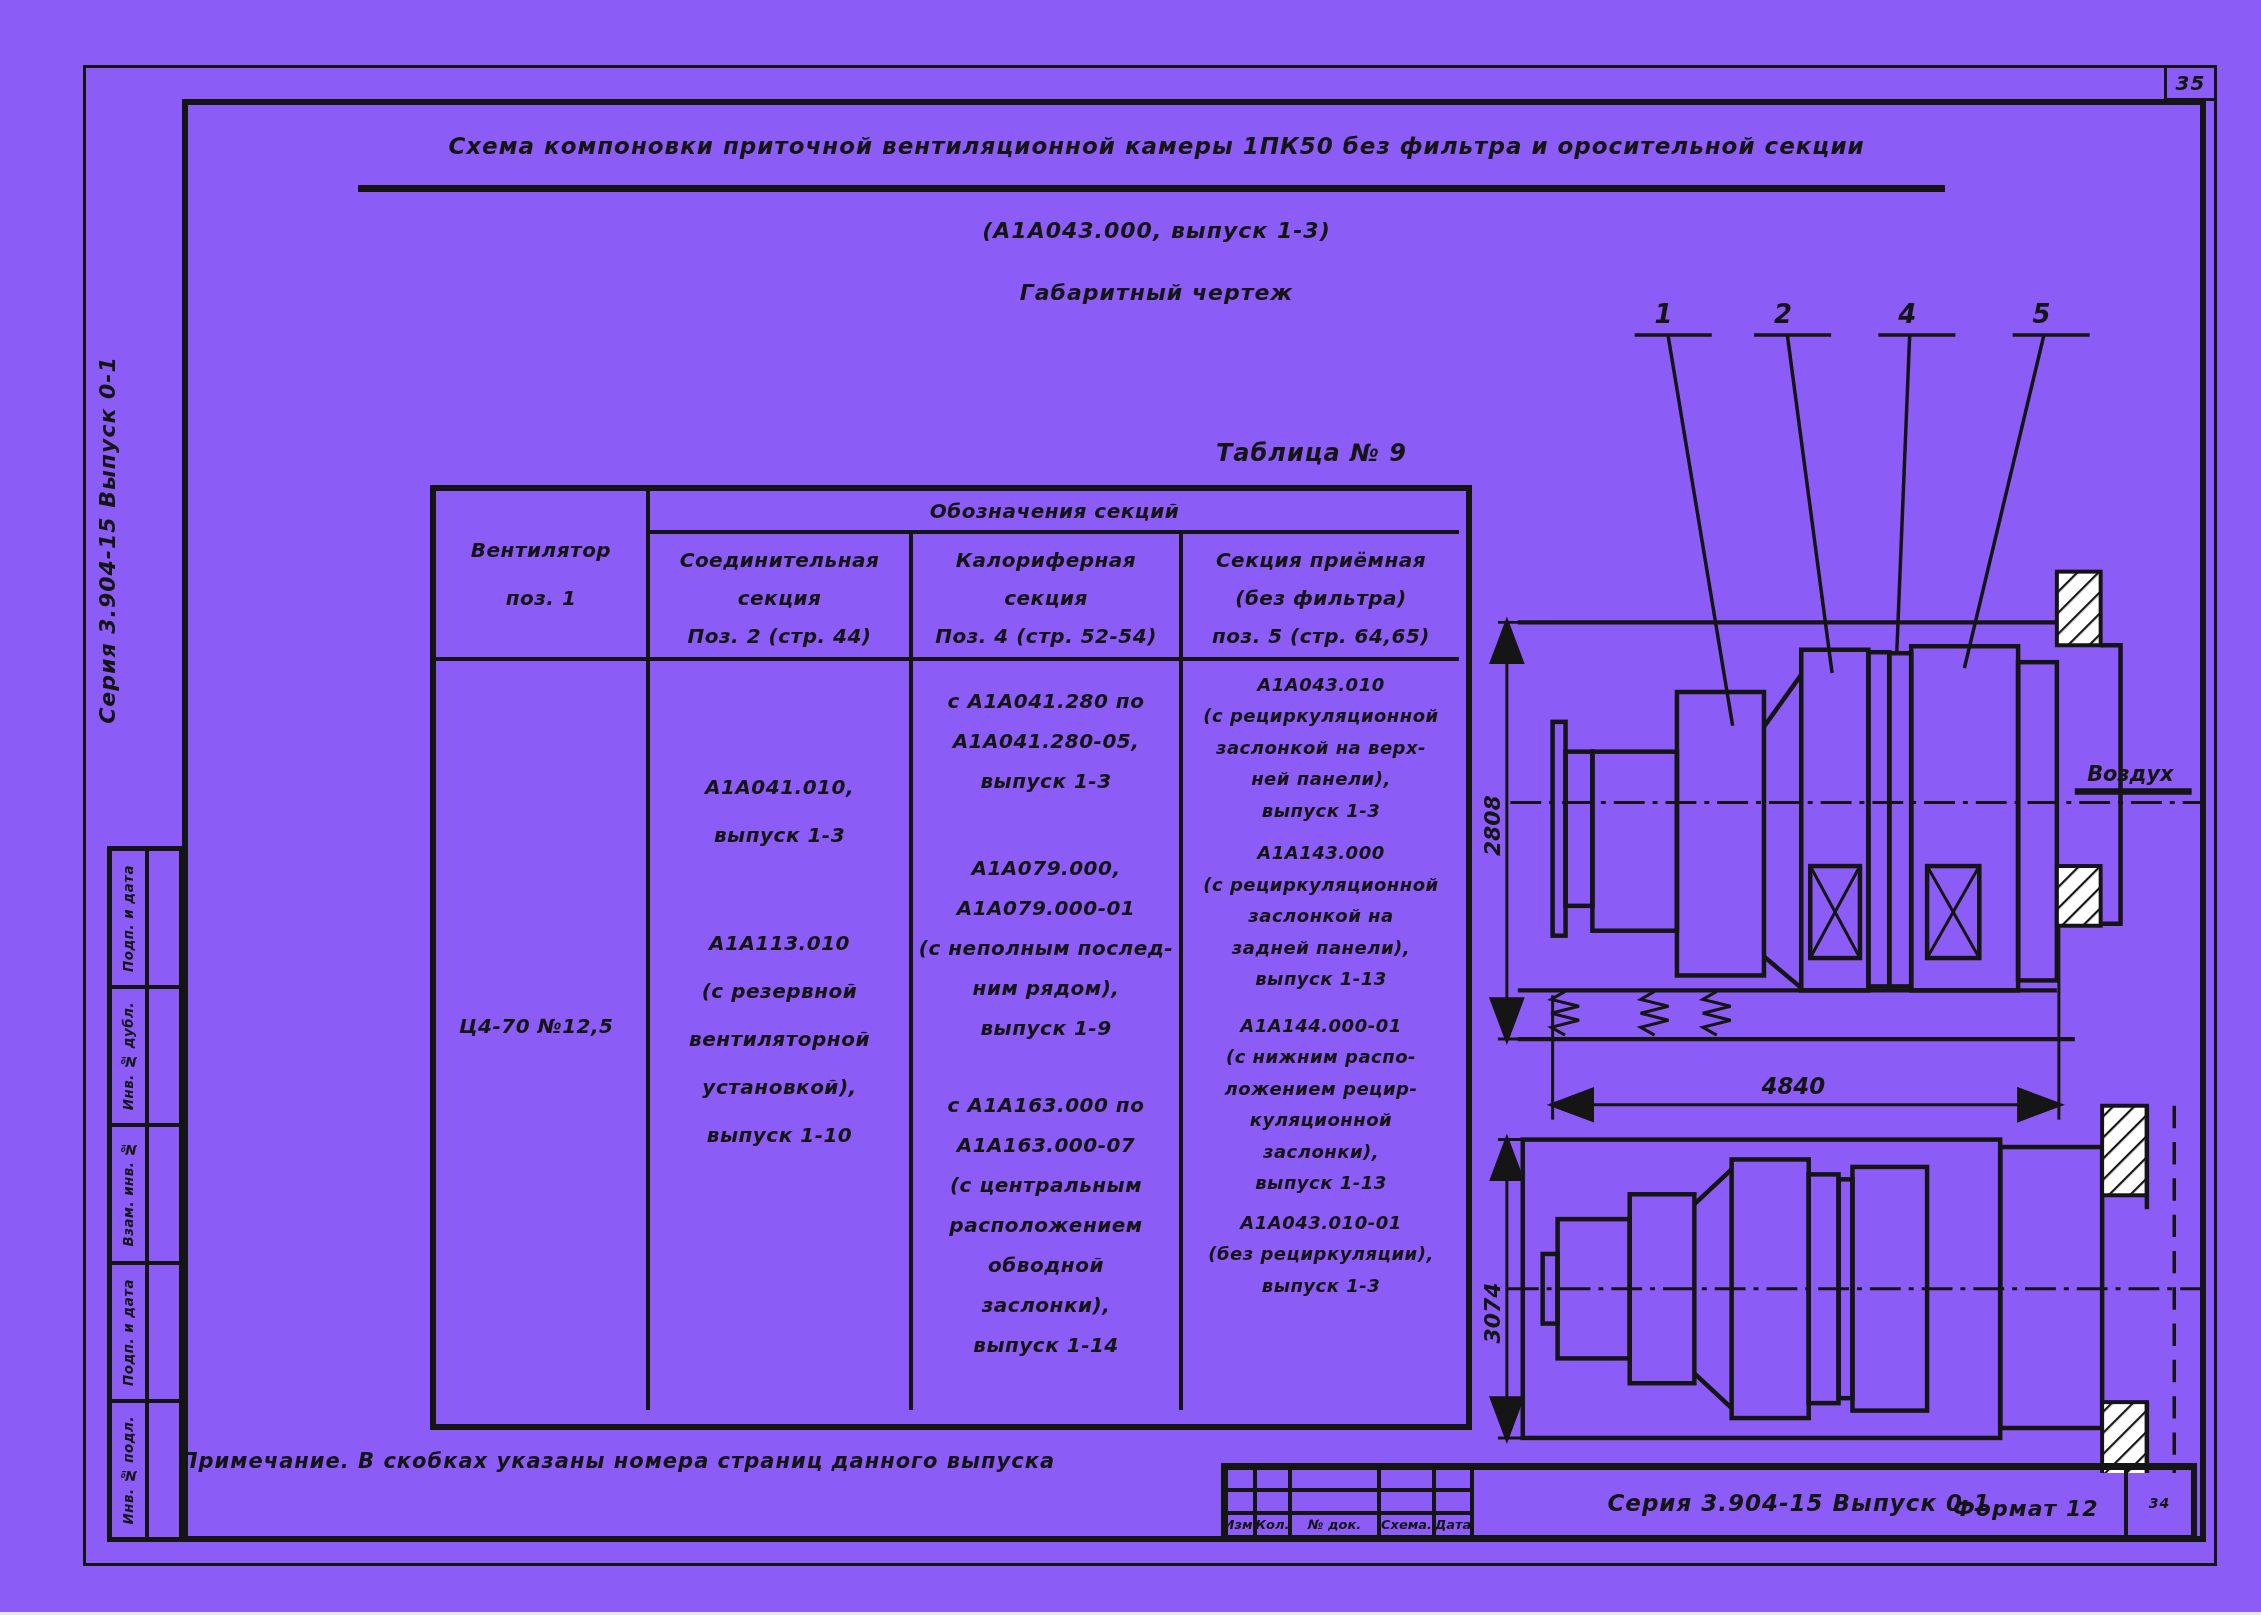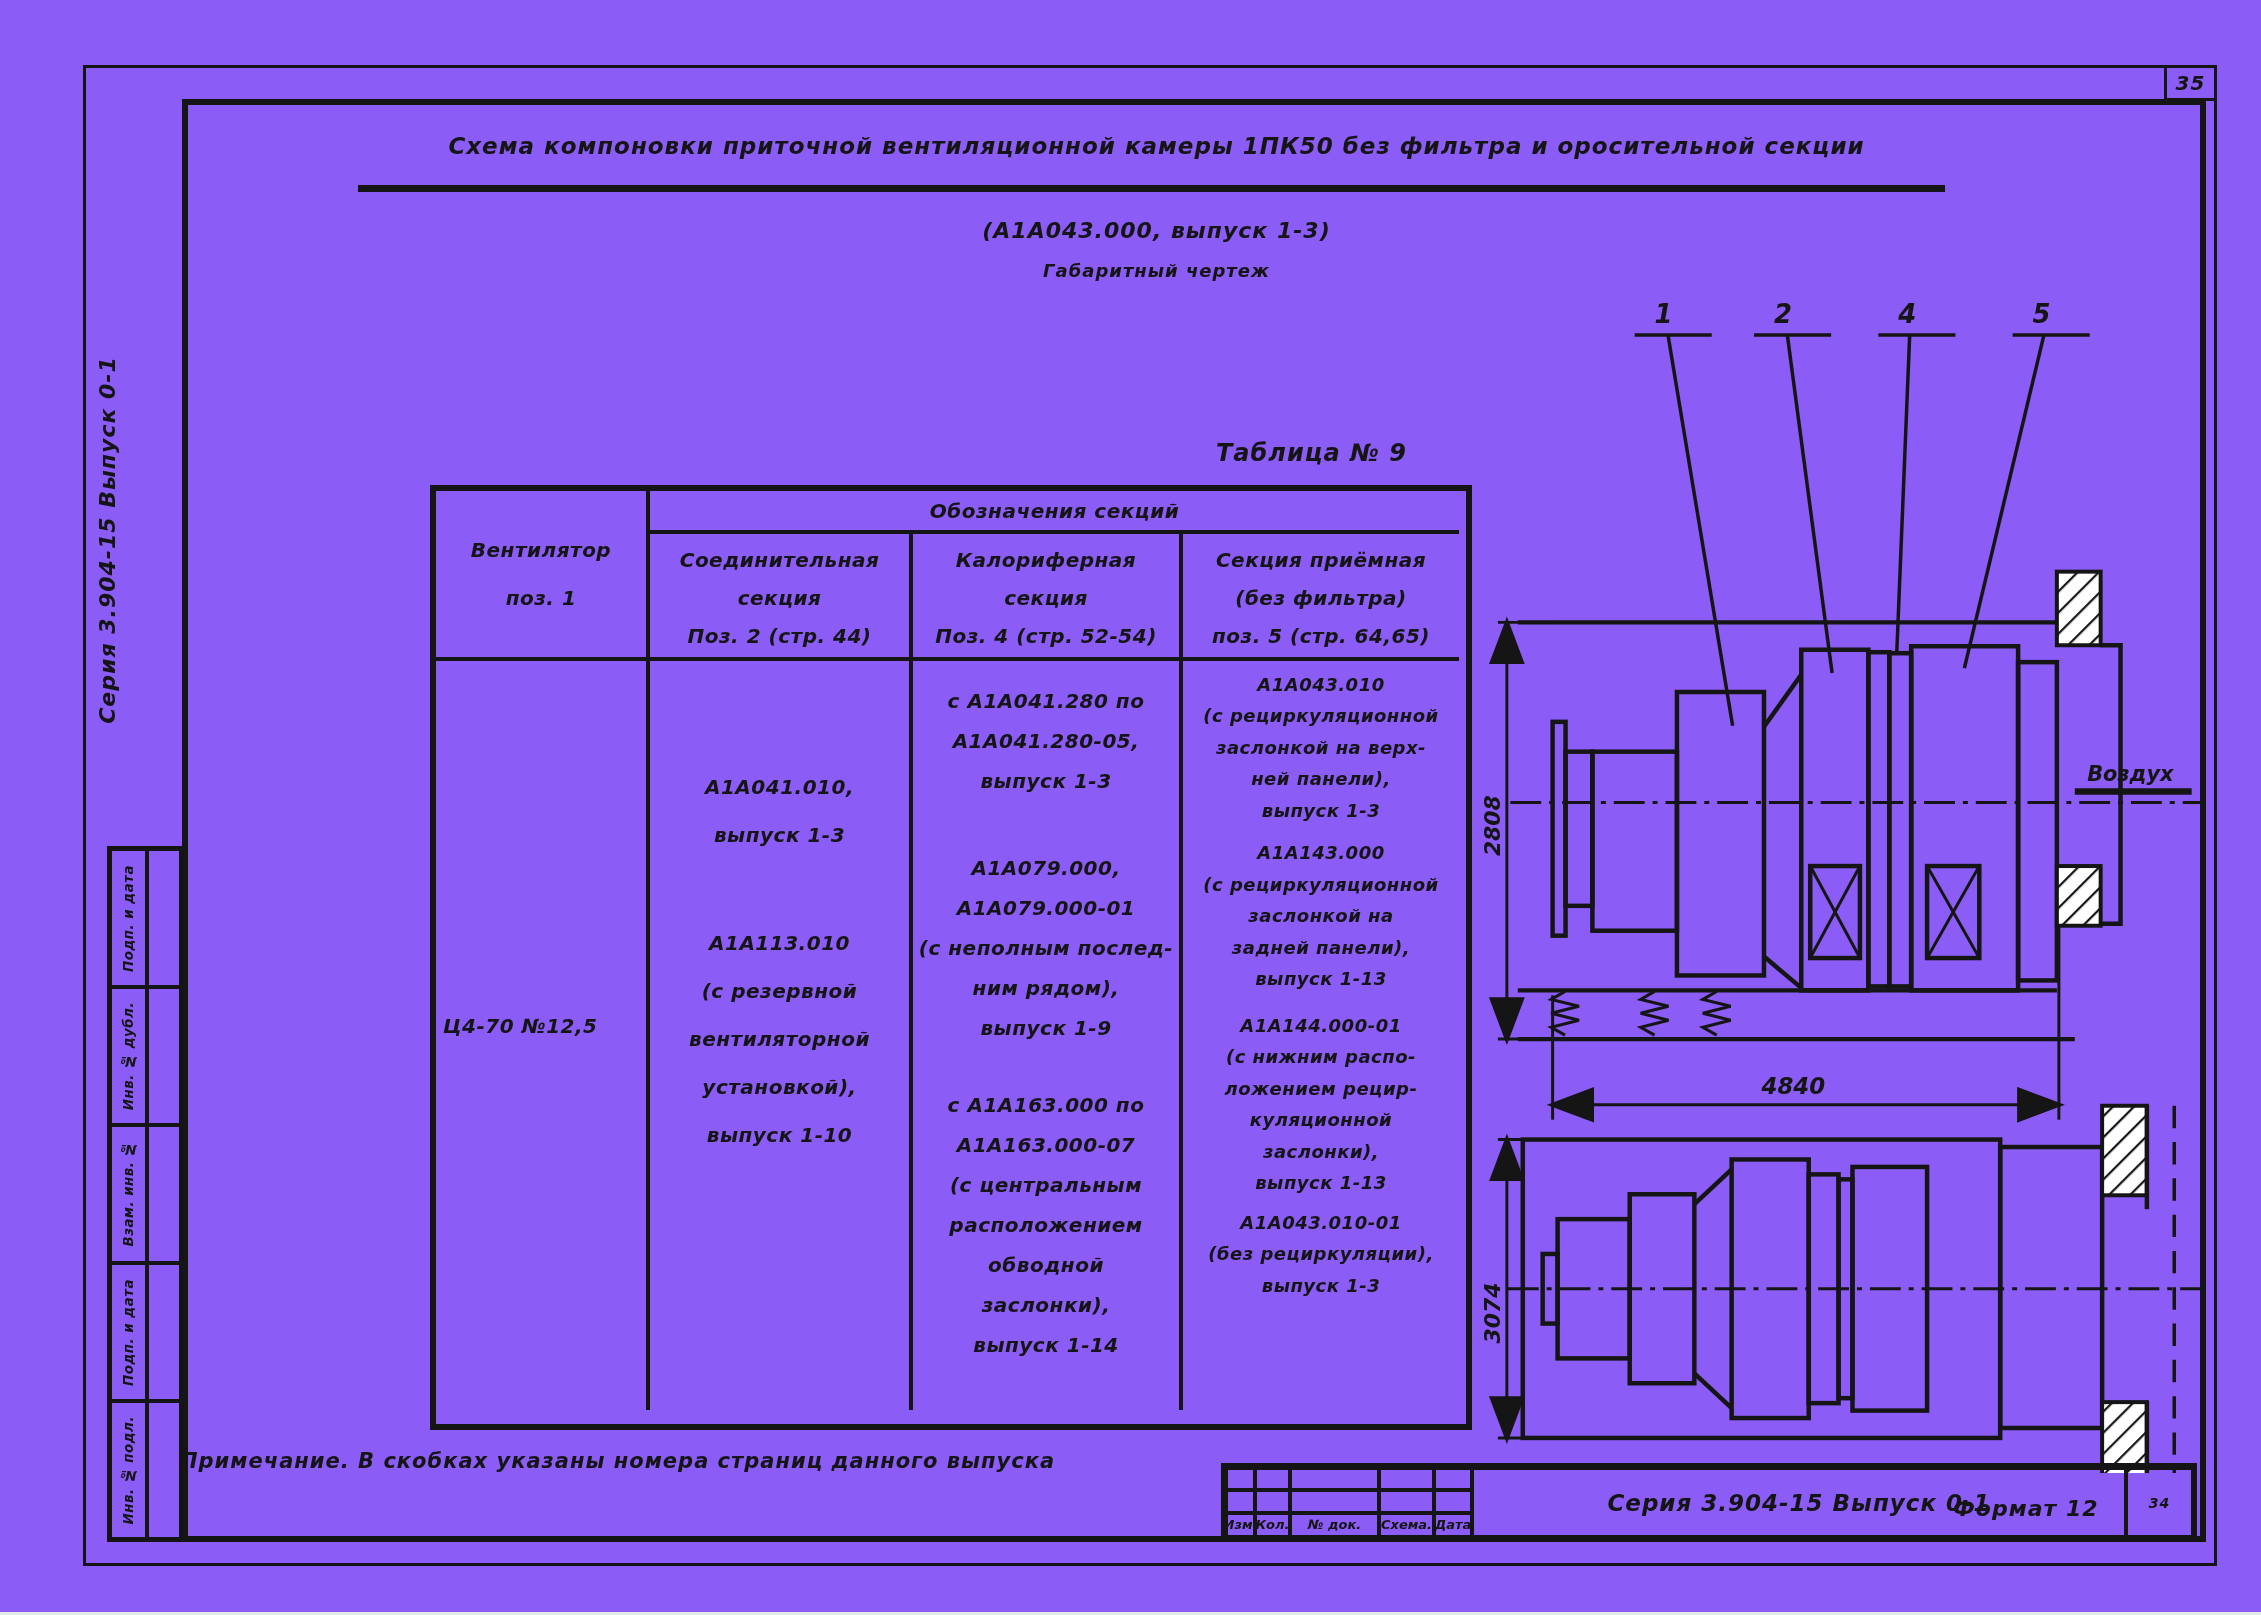--- a/index.html
+++ b/index.html
@@ -20,21 +20,21 @@
   #stamp-col{left:107px;top:846px;width:75px;height:696px;display:grid;
              grid-template-columns:37px 37px;grid-template-rows:repeat(5,1fr);border:3px solid #151515;box-sizing:border-box;}
   #stamp-col .lbl{border:2px solid #151515;display:flex;align-items:center;justify-content:center;overflow:hidden;}
   #stamp-col .blank{border:2px solid #151515;}
   #stamp-col .lbl span{writing-mode:vertical-rl;transform:rotate(180deg);font-size:13.4px;font-style:italic;
                        font-weight:bold;letter-spacing:0.5px;white-space:nowrap;}
   
   #doc-title{left:348px;top:133px;width:1617px;font-size:23px;}
   #title-underline{left:358px;top:185px;width:1587px;height:6.5px;background:#151515;}
   #doc-subtitle{left:348px;top:218px;width:1617px;font-size:22px;}
-  #doc-kind{left:348px;top:260px;width:1617px;font-size:18px;text-align:center;}
+  #doc-kind{left:348px;top:280px;width:1617px;font-size:22px;text-align:center;}
   
   #table-caption{left:1216px;top:439px;width:259px;font-size:24px;}
   #spec-table{left:430px;top:485px;width:1042px;height:945px;border:6.5px solid #151515;box-sizing:border-box;
               display:grid;grid-template-columns:214px 263px 270px 276px;grid-template-rows:43px 127px 749px;}
   #spec-table .cell{border-right:4px solid #151515;border-bottom:4px solid #151515;box-sizing:border-box;
                     font-size:20px;font-style:italic;font-weight:bold;letter-spacing:0.5px;}
   #spec-table .nobr{border-right:none;}
   #spec-table .nobb{border-bottom:none;}
   .hdrflex{display:flex;align-items:center;justify-content:center;}
   .colhdr{line-height:1.9;padding-top:7px;}
@@ -113,21 +113,21 @@
 секция
 Поз. 2 (стр. 44)</div>
     <div class="cell pre center colhdr" style="grid-column:3;grid-row:2;">Калориферная
 секция
 Поз. 4 (стр. 52-54)</div>
     <div class="cell pre center colhdr nobr" style="grid-column:4;grid-row:2;">Секция приёмная
 (без фильтра)
 поз. 5 (стр. 64,65)</div>
 
     <div class="cell nobb" style="grid-column:1;grid-row:3;">
-      <div style="margin-top:353px;padding-left:7px;">Ц4-70 №12,5</div>
+      <div style="margin-top:353px;padding-left:23px;">Ц4-70 №12,5</div>
     </div>
     <div class="cell nobb bodycol" style="grid-column:2;grid-row:3;">
       <div class="entry pre" style="margin-top:102px;line-height:2.4;">А1А041.010,
 выпуск 1-3</div>
       <div class="entry pre" style="margin-top:60px;line-height:2.4;">А1А113.010
 (с резервной
 вентиляторной
 установкой),
 выпуск 1-10</div>
     </div>

